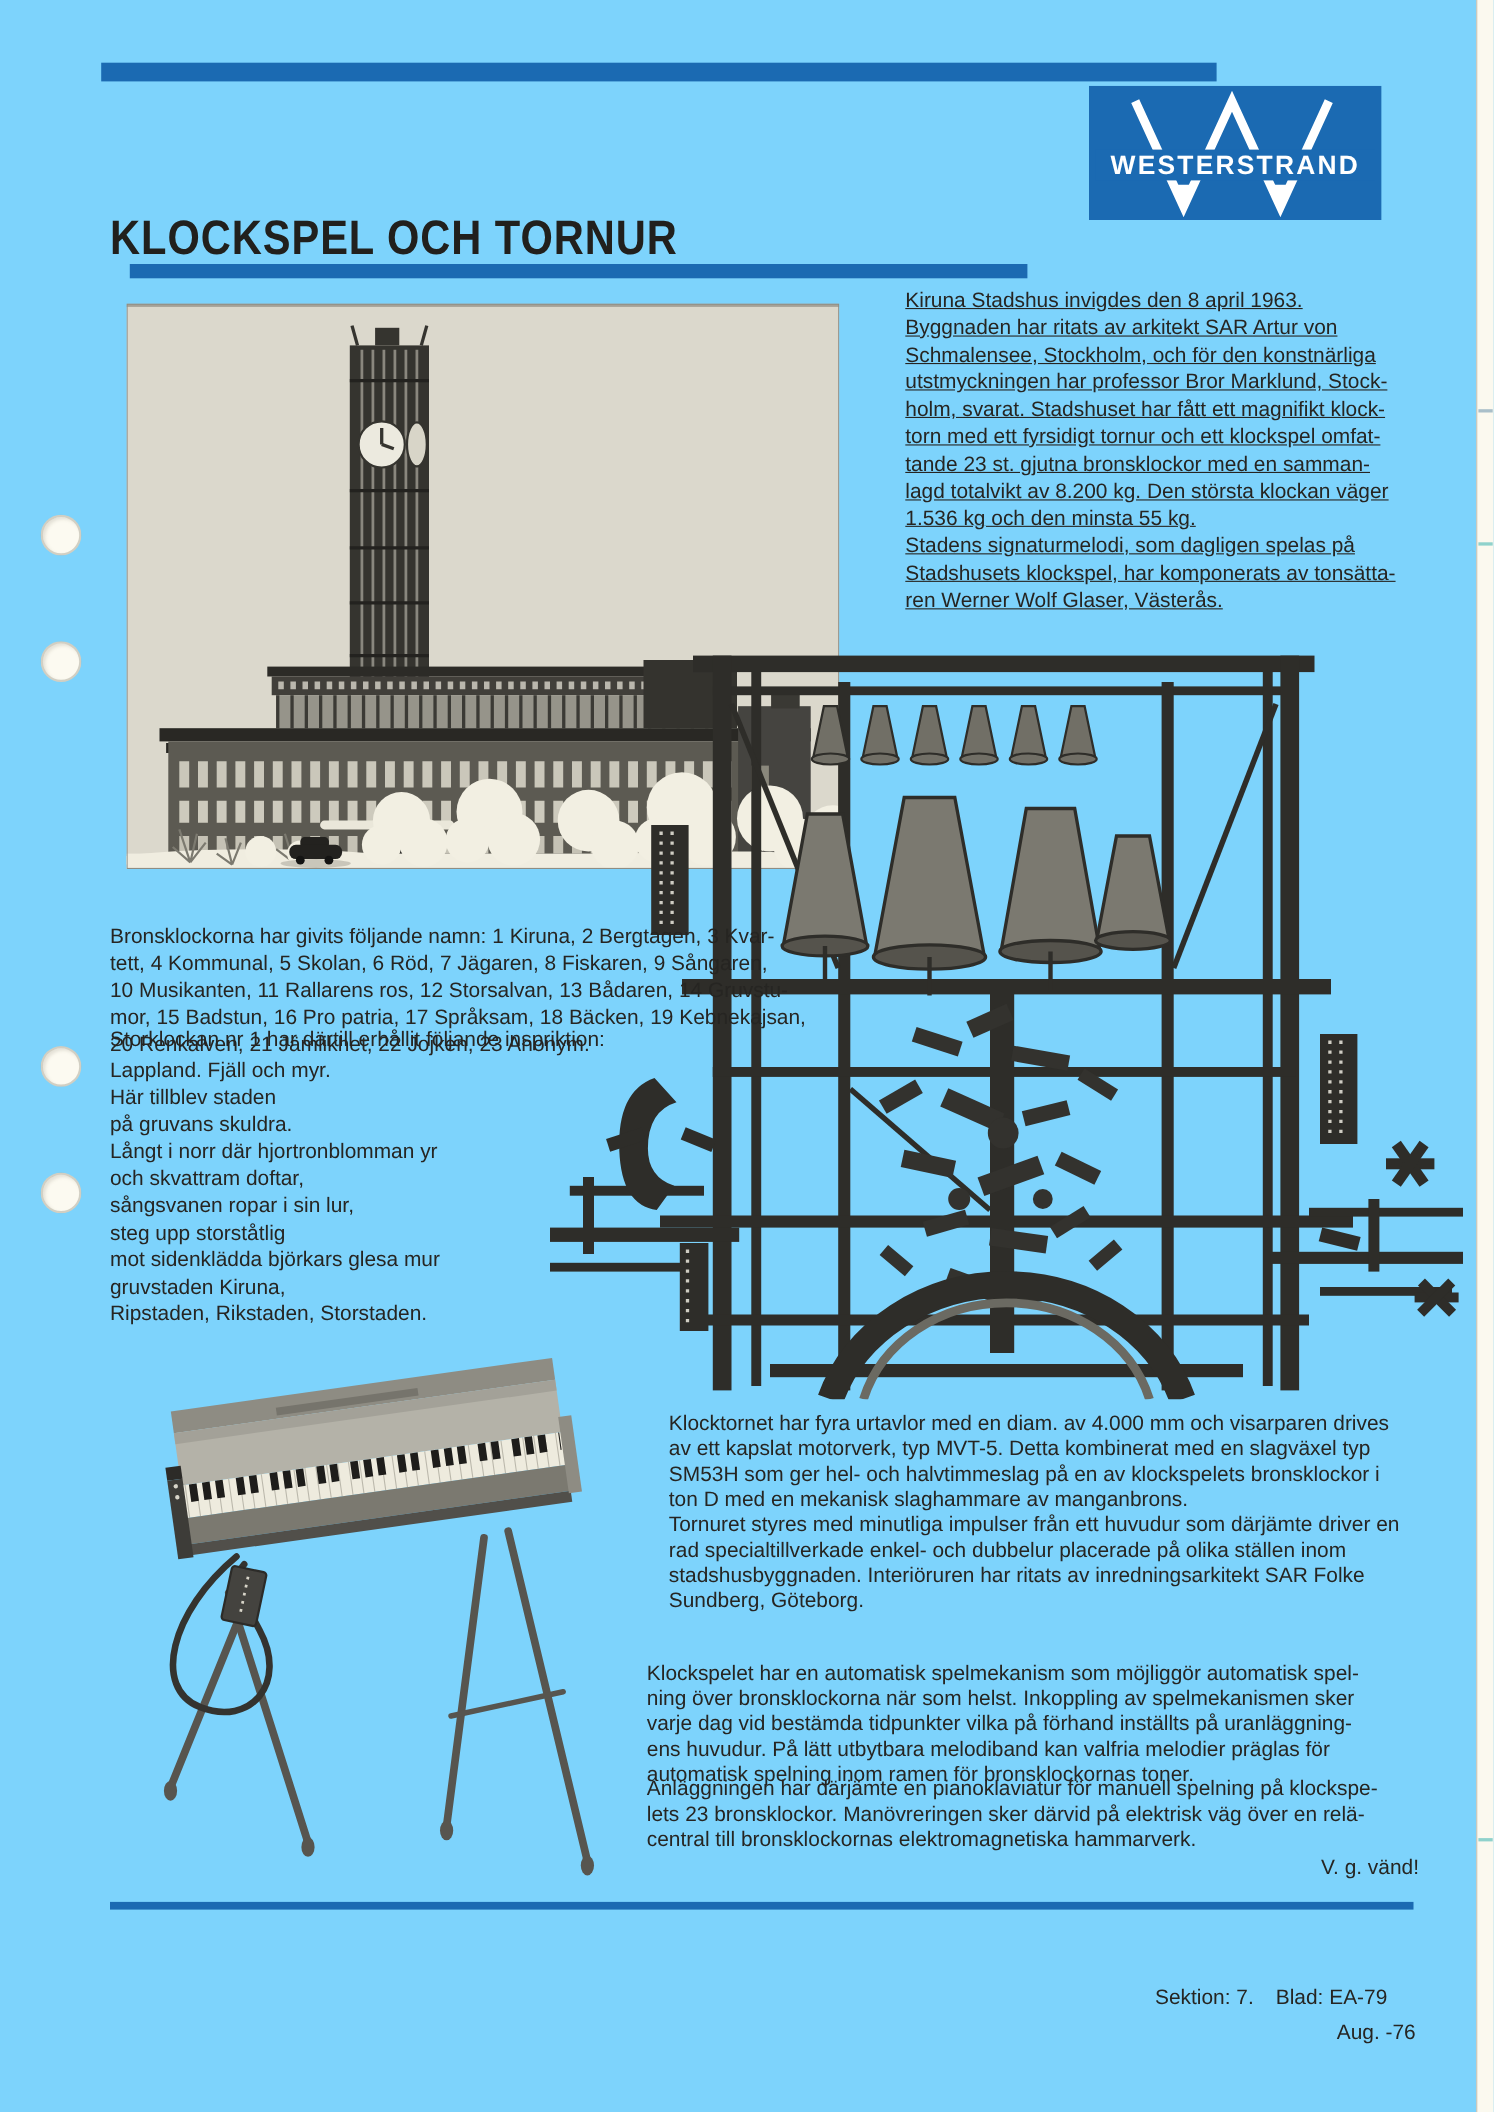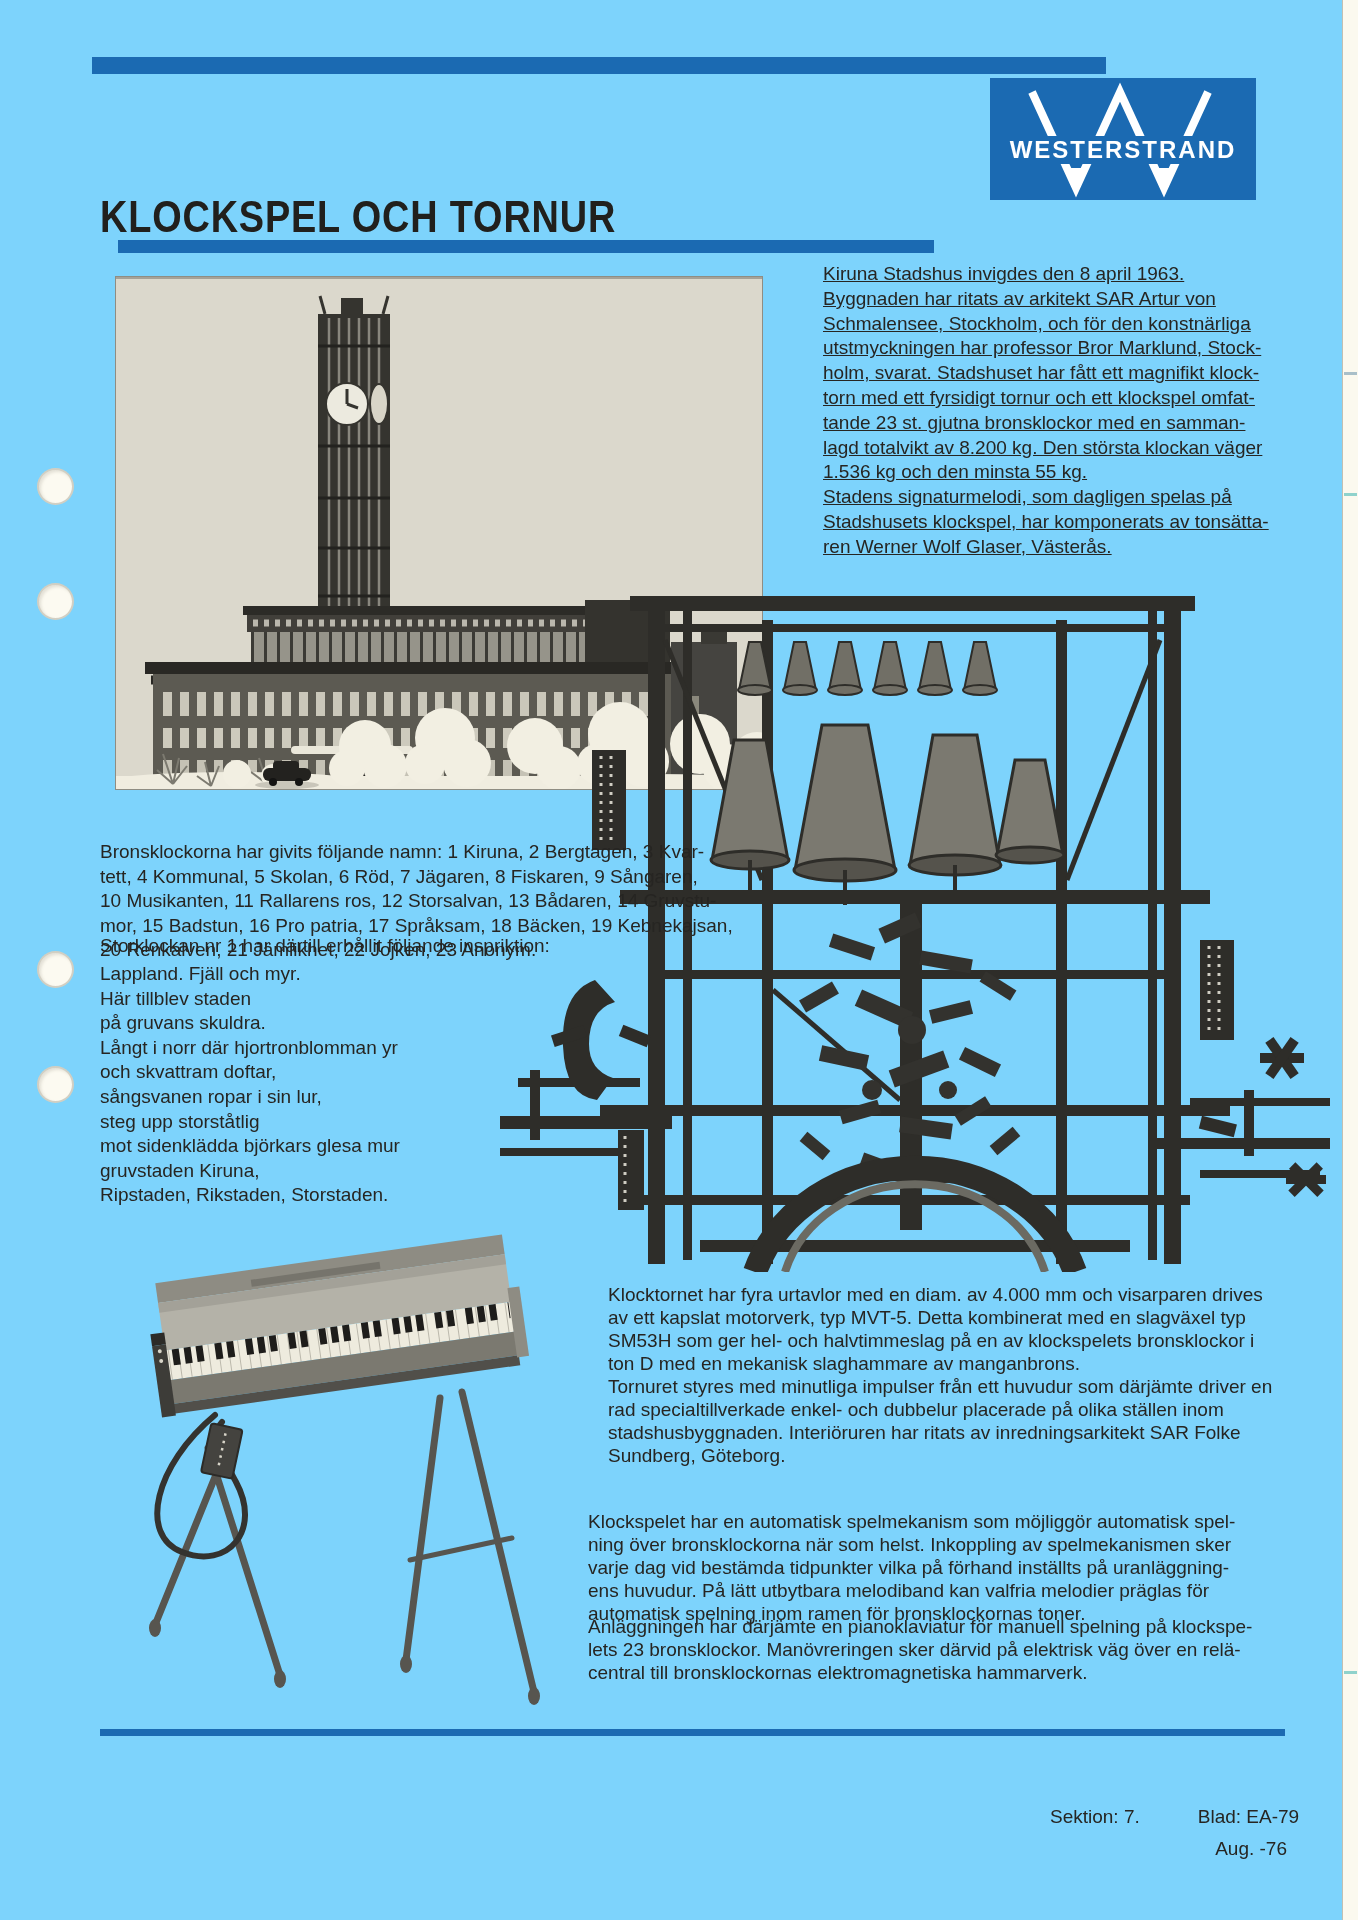--- a/index.html
+++ b/index.html
@@ -22,21 +22,21 @@
   .intro{left:823px;top:262px;width:472px;line-height:24.8px;text-decoration:underline;}
   .bells-caption{left:100px;top:810px;width:675px;margin-top:30px;}
   .inscription-lead{left:100px;top:934px;width:675px;}
   .poem{left:100px;top:962px;width:500px;}
   .tech1{left:608px;top:1283px;width:704px;}
   .tech2{left:588px;top:1481px;width:704px;margin-top:29px;}
   .tech3{left:588px;top:1615px;width:704px;}
   .turn-note{position:absolute;top:1688px;left:588px;width:702px;text-align:right;font-size:19px;}
   .bottom-rule{position:absolute;left:100px;top:1729px;width:1185px;height:7px;}
   .footer-line{position:absolute;top:1806px;left:1050px;font-size:19px;}
-  .footer-line .sheet{margin-left:58px;text-align:right;}
+  .footer-line .sheet{margin-left:20px;text-align:right;}
   .footer-date{position:absolute;top:1838px;left:588px;width:699px;text-align:right;font-size:19px;}
   .hole{
     position:absolute;left:37px;width:33px;height:33px;border-radius:50%;
     background:#fcfaf1;border:2px solid rgba(160,156,140,.45);
     box-shadow:inset 2px 2px 3px rgba(120,116,100,.18);
   }
   .page-edge{position:absolute;left:1342px;top:0;width:16px;height:1920px;background:#fbf9ef;border-left:1px solid #c2bfb2;}
   .tick{position:absolute;left:1344px;width:13px;height:3px;}
   .t1{top:372px;background:#a9bfc9;}
   .t2{top:493px;background:#8fd2cc;}
@@ -351,20 +351,21 @@
 Sundberg, Göteborg.</div>
   <div class="txt txt-tight tech2">Klockspelet har en automatisk spelmekanism som möjliggör automatisk spel-
 ning över bronsklockorna när som helst. Inkoppling av spelmekanismen sker
 varje dag vid bestämda tidpunkter vilka på förhand inställts på uranläggning-
 ens huvudur. På lätt utbytbara melodiband kan valfria melodier präglas för
 automatisk spelning inom ramen för bronsklockornas toner.</div>
   <div class="txt txt-tight tech3">Anläggningen har därjämte en pianoklaviatur för manuell spelning på klockspe-
 lets 23 bronsklockor. Manövreringen sker därvid på elektrisk väg över en relä-
 central till bronsklockornas elektromagnetiska hammarverk.</div>
 
+  <div class="turn-note">V. g. vänd!</div>
 
   <div class="bottom-rule" style="background:#1b6ab2"></div>
 
   <div class="footer-line">
     <span>Sektion: 7.</span><span class="sheet">Blad: EA-79</span>
   </div>
   <div class="footer-date">Aug. -76</div>
 
   <div class="hole" style="top:468px"></div>
   <div class="hole" style="top:583px"></div>

